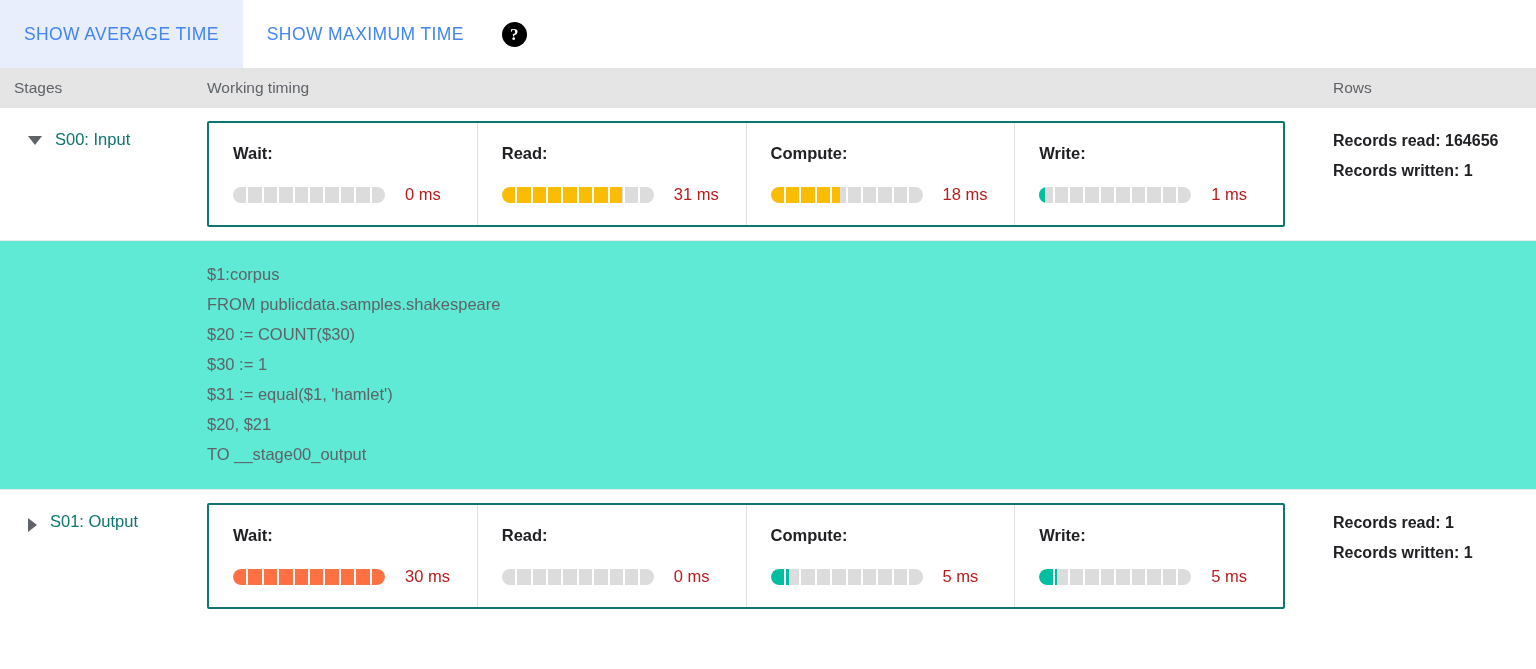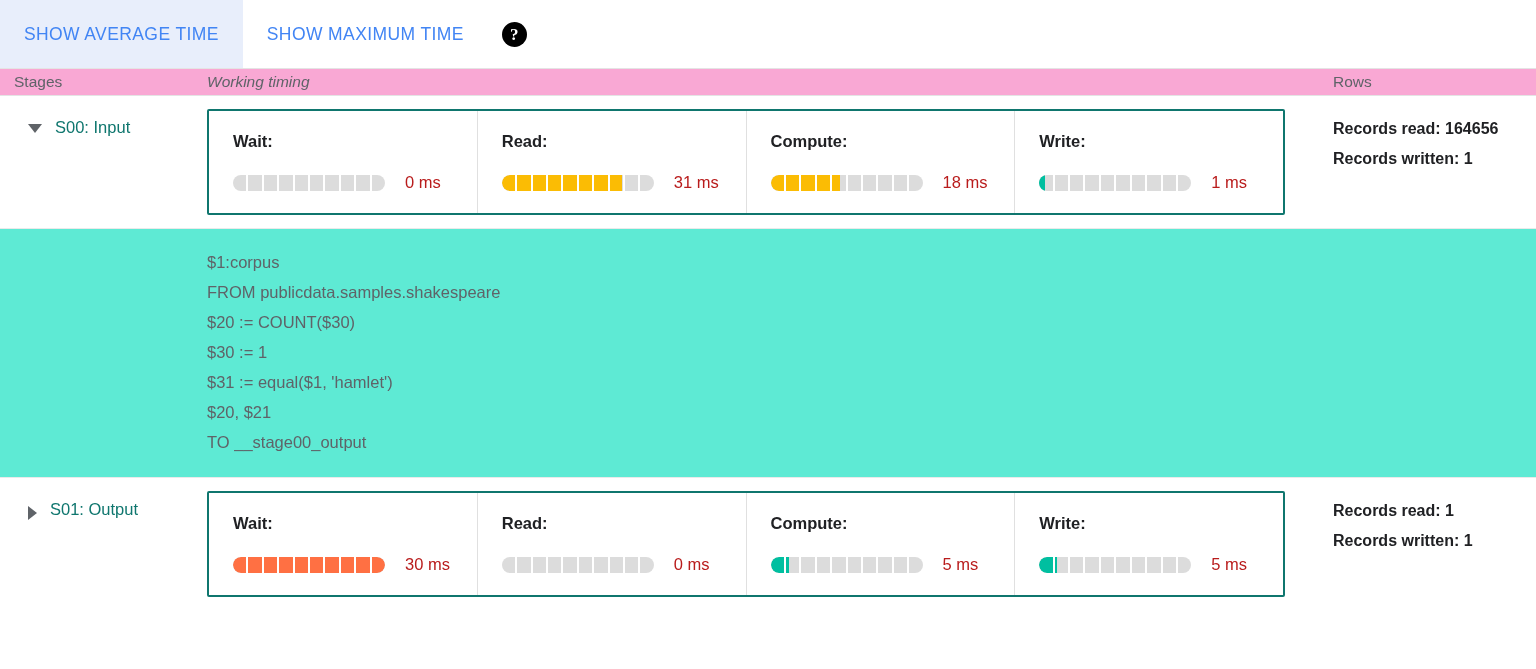--- a/index.html
+++ b/index.html
@@ -50,31 +50,31 @@
     font-weight: bold;
     display: flex;
     align-items: center;
     justify-content: center;
     line-height: 1;
     font-family: "Liberation Serif", serif;
   }
 
   
   .colhead {
-    height: 28px;
-    background: #f9a8d4;
+    height: 40px;
+    background: #e5e5e5;
     border-top: 1px solid #e4e4e4;
     border-bottom: 1px solid #e4e4e4;
     display: flex;
     align-items: center;
     color: #5f6368;
     font-size: 15.5px;
   }
   .col-stages { width: 207px; padding-left: 14px; }
-  .col-timing { flex: 1; padding-left: 0px; font-style: italic; }
+  .col-timing { flex: 1; padding-left: 0px; }
   .col-rows   { width: 203px; }
 
   
   .stage-row {
     display: flex;
     align-items: flex-start;
     border-bottom: 1px solid #eaeaea;
     background: #ffffff;
   }
   .stage-row.nobottom { border-bottom: none; }

